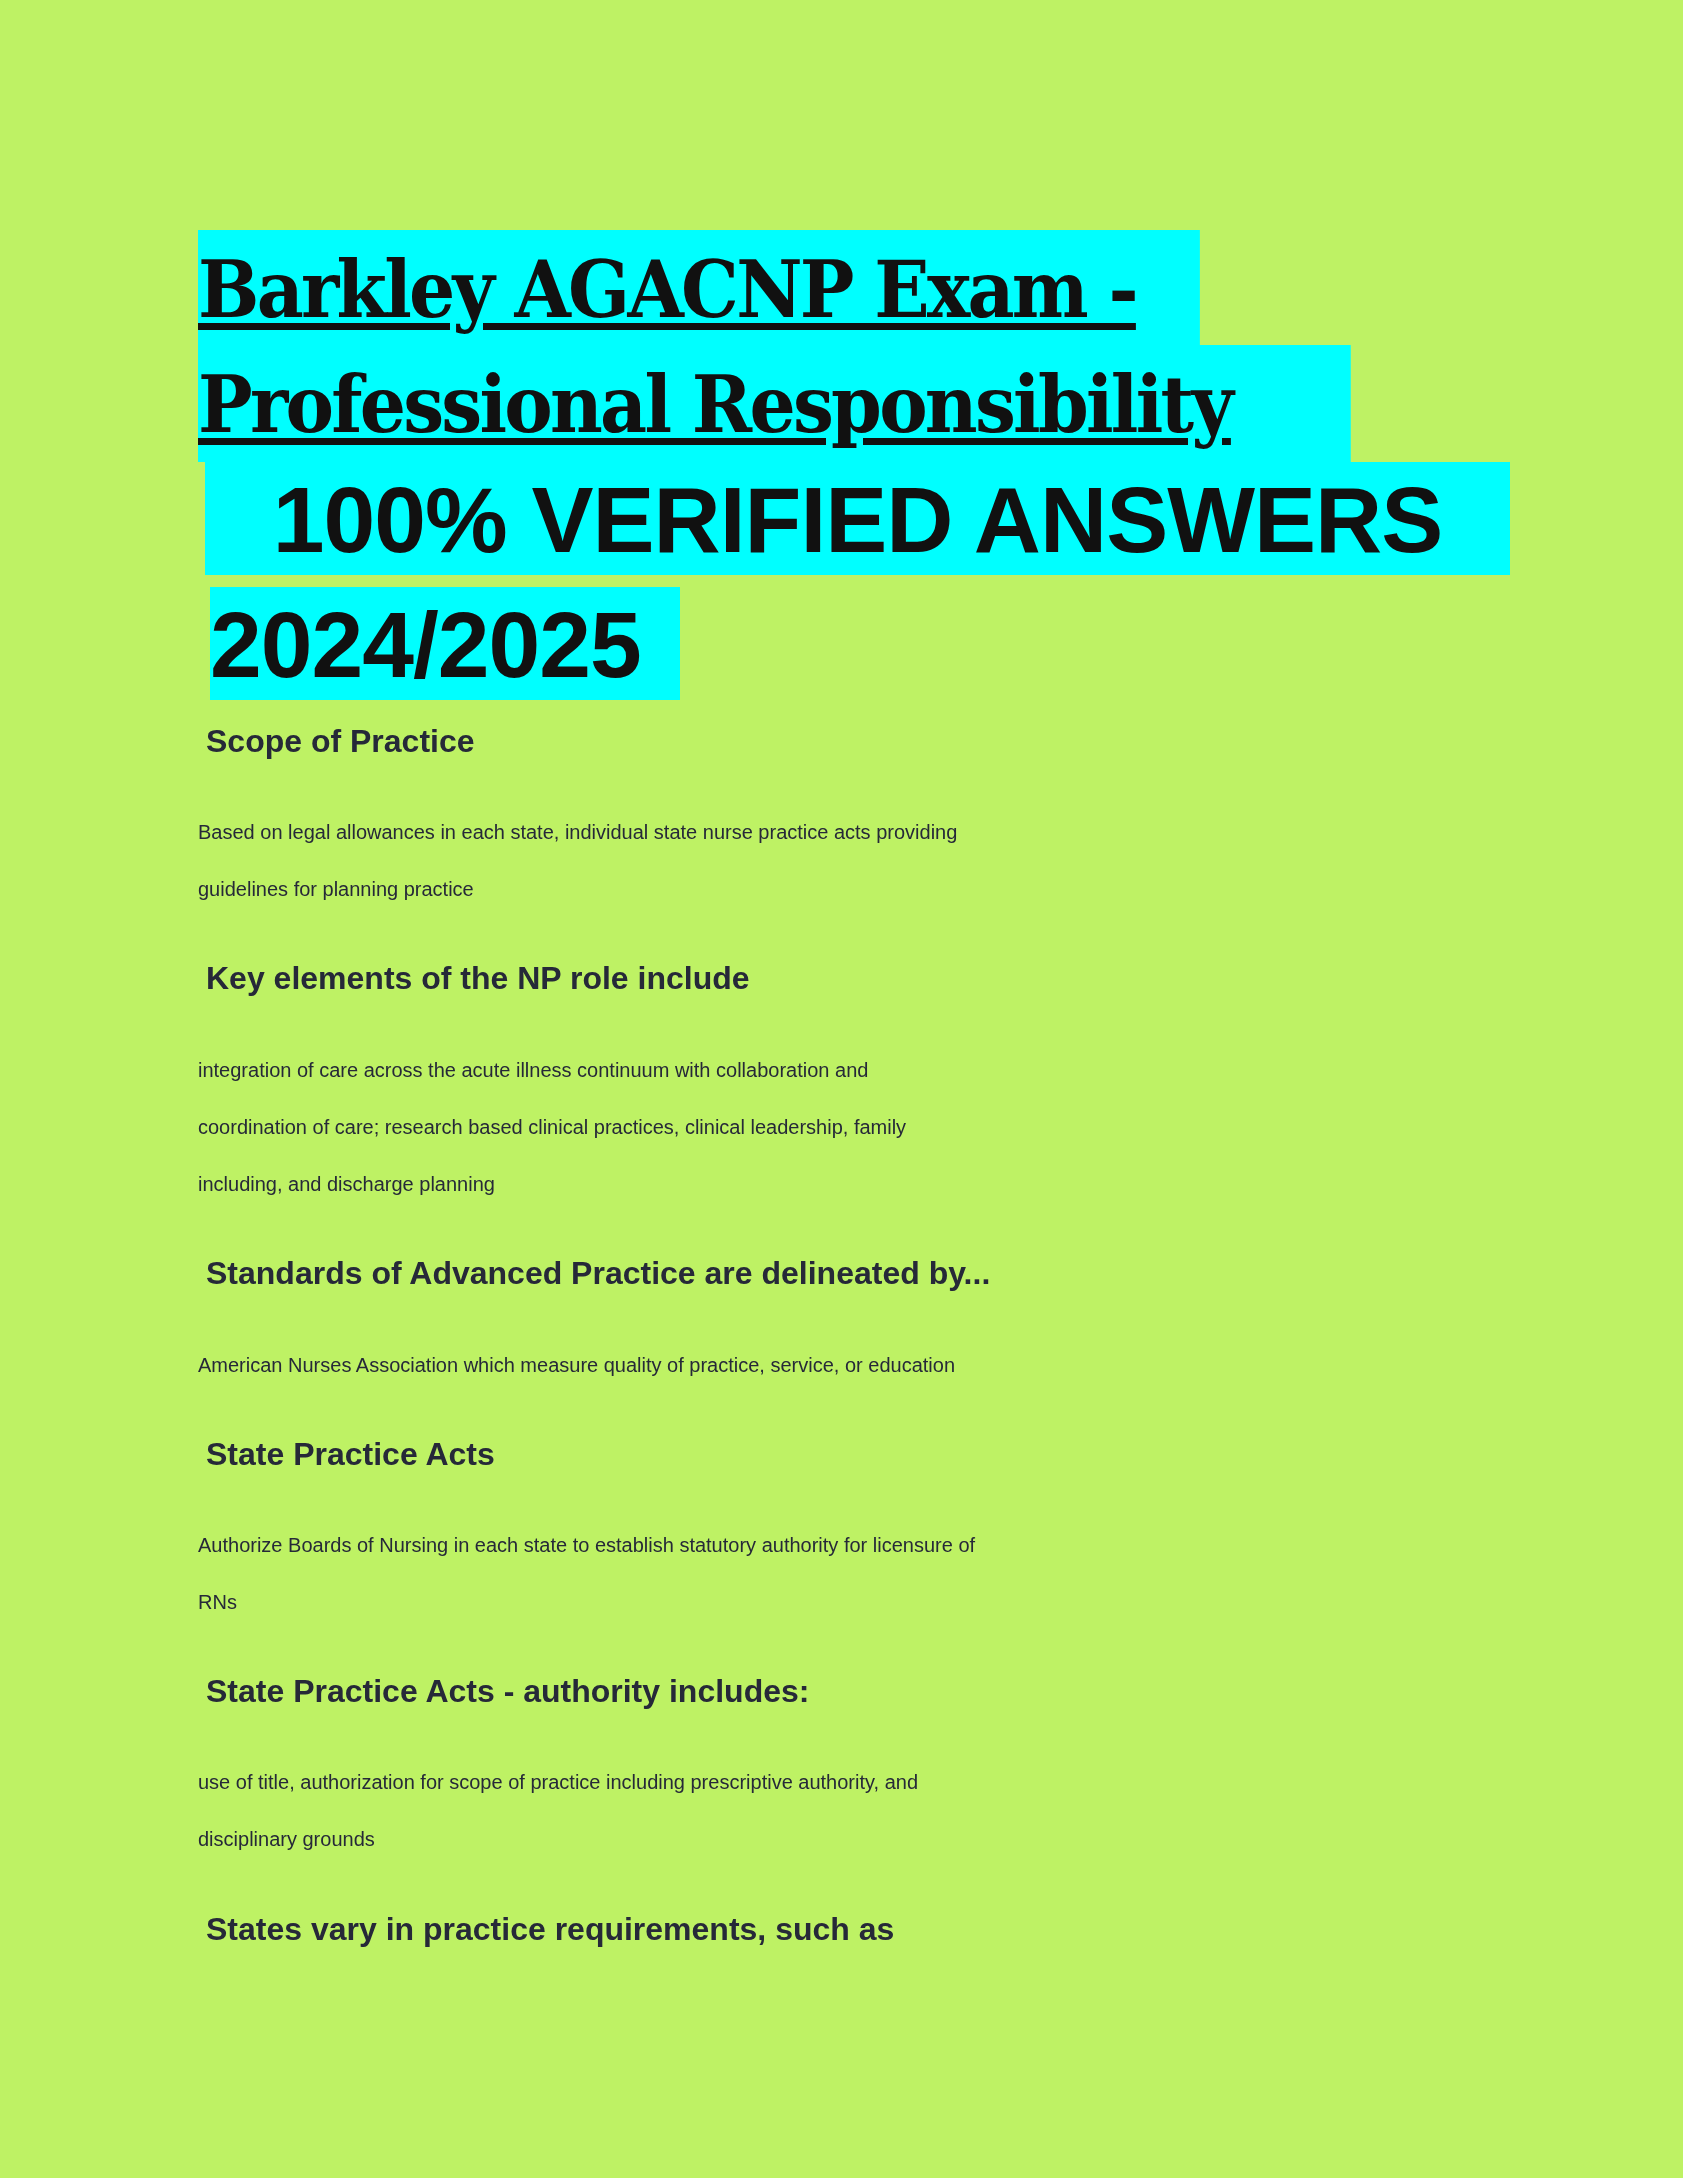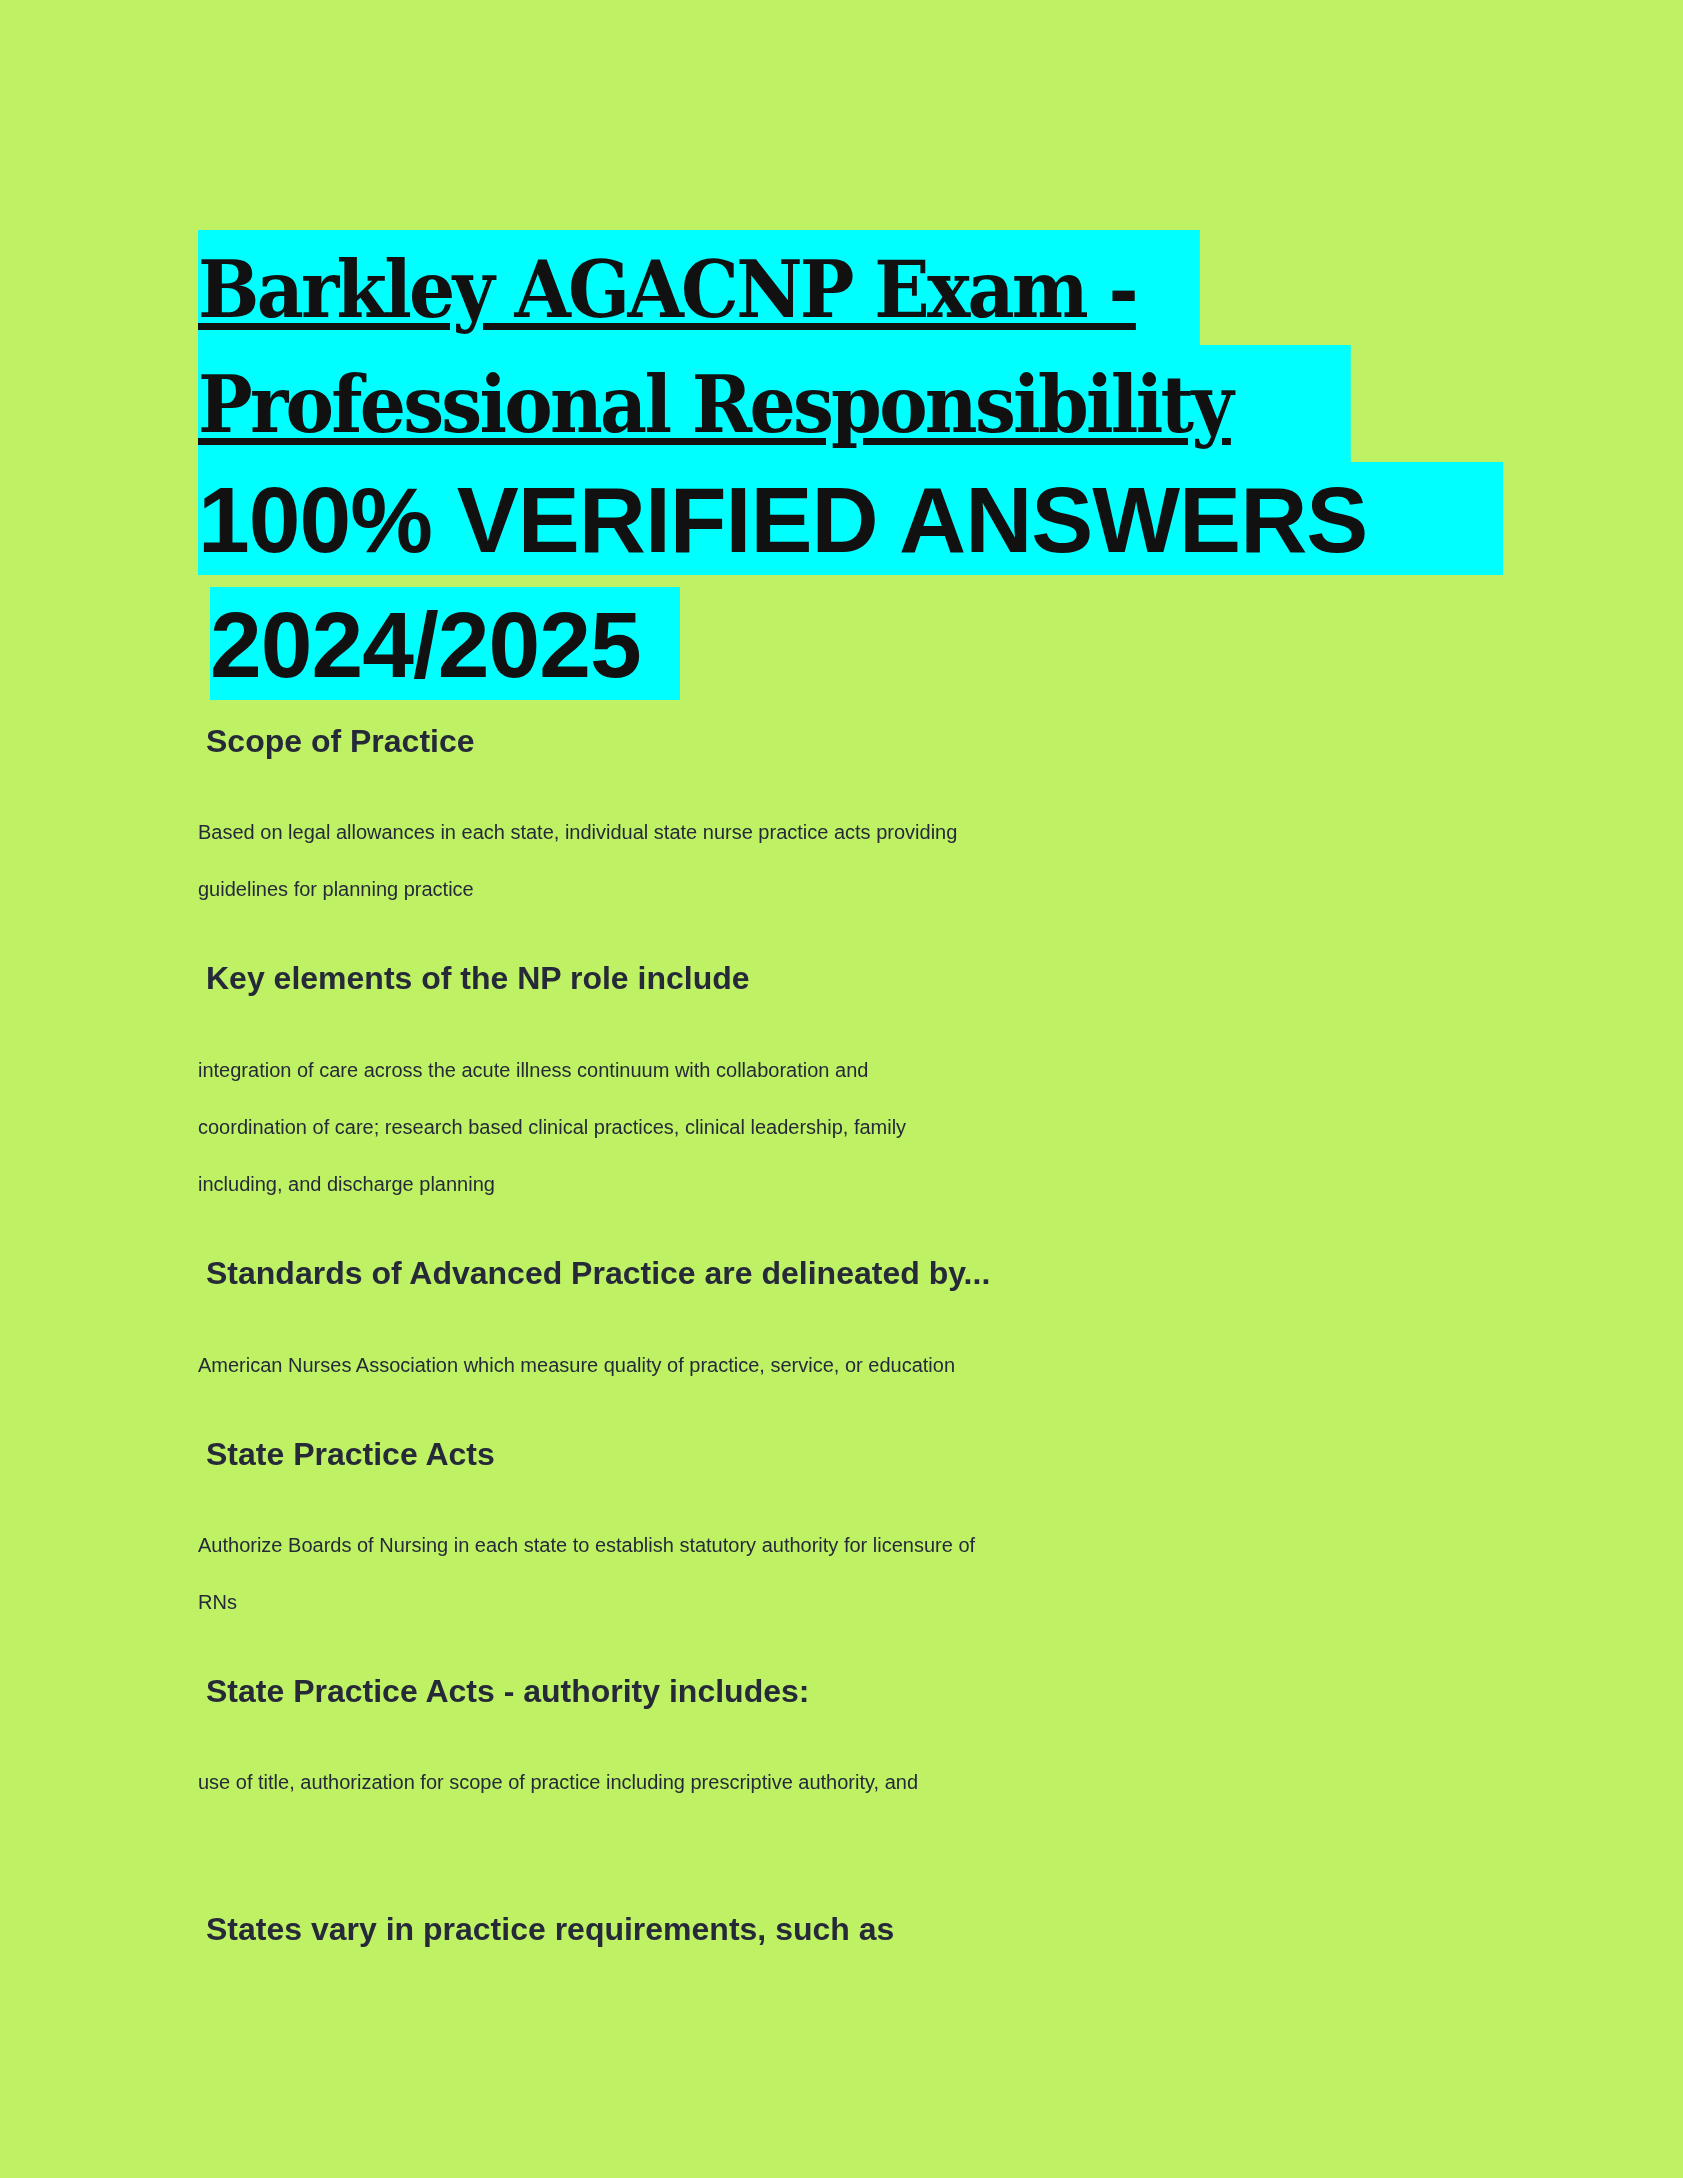--- a/index.html
+++ b/index.html
@@ -84,21 +84,21 @@
 
 <div class="page">
 
   <div class="title-block">
     <div style="position:absolute; left:0; top:0; height:115px;">
       <span class="title-line title-serif" style="height:115px; padding-top:20px; box-sizing:border-box; display:inline-block; width:1089px;">Barkley AGACNP Exam -</span>
     </div>
     <div style="position:absolute; left:0; top:115px; height:117px;">
       <span class="title-line title-serif" style="height:117px; padding-top:20px; box-sizing:border-box; display:inline-block; width:1253px;">Professional Responsibility</span>
     </div>
-    <div style="position:absolute; left:0; top:232px; height:113px;">
+    <div style="position:absolute; left:7px; top:232px; height:113px;text-align:center;">
       <span class="title-line title-sans" style="height:113px; padding-top:12px; box-sizing:border-box; display:inline-block; width:1305px;">100% VERIFIED ANSWERS</span>
     </div>
     <div style="position:absolute; left:0; top:357px; height:113px;margin-left:12px;">
       <span class="title-line title-sans" style="height:113px; padding-top:12px; box-sizing:border-box; display:inline-block; width:470px;">2024/2025</span>
     </div>
   </div>
 
   <div class="content" style="top:0;">
 
     <div class="q" style="top:721px;">Scope of Practice</div>
@@ -121,19 +121,20 @@
 
     <div class="q" style="top:1434px;">State Practice Acts</div>
     <div class="a" style="top:1517px;">
       <span>Authorize Boards of Nursing in each state to establish statutory authority for licensure of</span>
       <span>RNs</span>
     </div>
 
     <div class="q" style="top:1671px;">State Practice Acts - authority includes:</div>
     <div class="a" style="top:1754px;">
       <span>use of title, authorization for scope of practice including prescriptive authority, and</span>
+      <span>disciplinary grounds</span>
     </div>
 
     <div class="q" style="top:1909px;">States vary in practice requirements, such as</div>
 
   </div>
 </div>
 
 
 </body></html>

